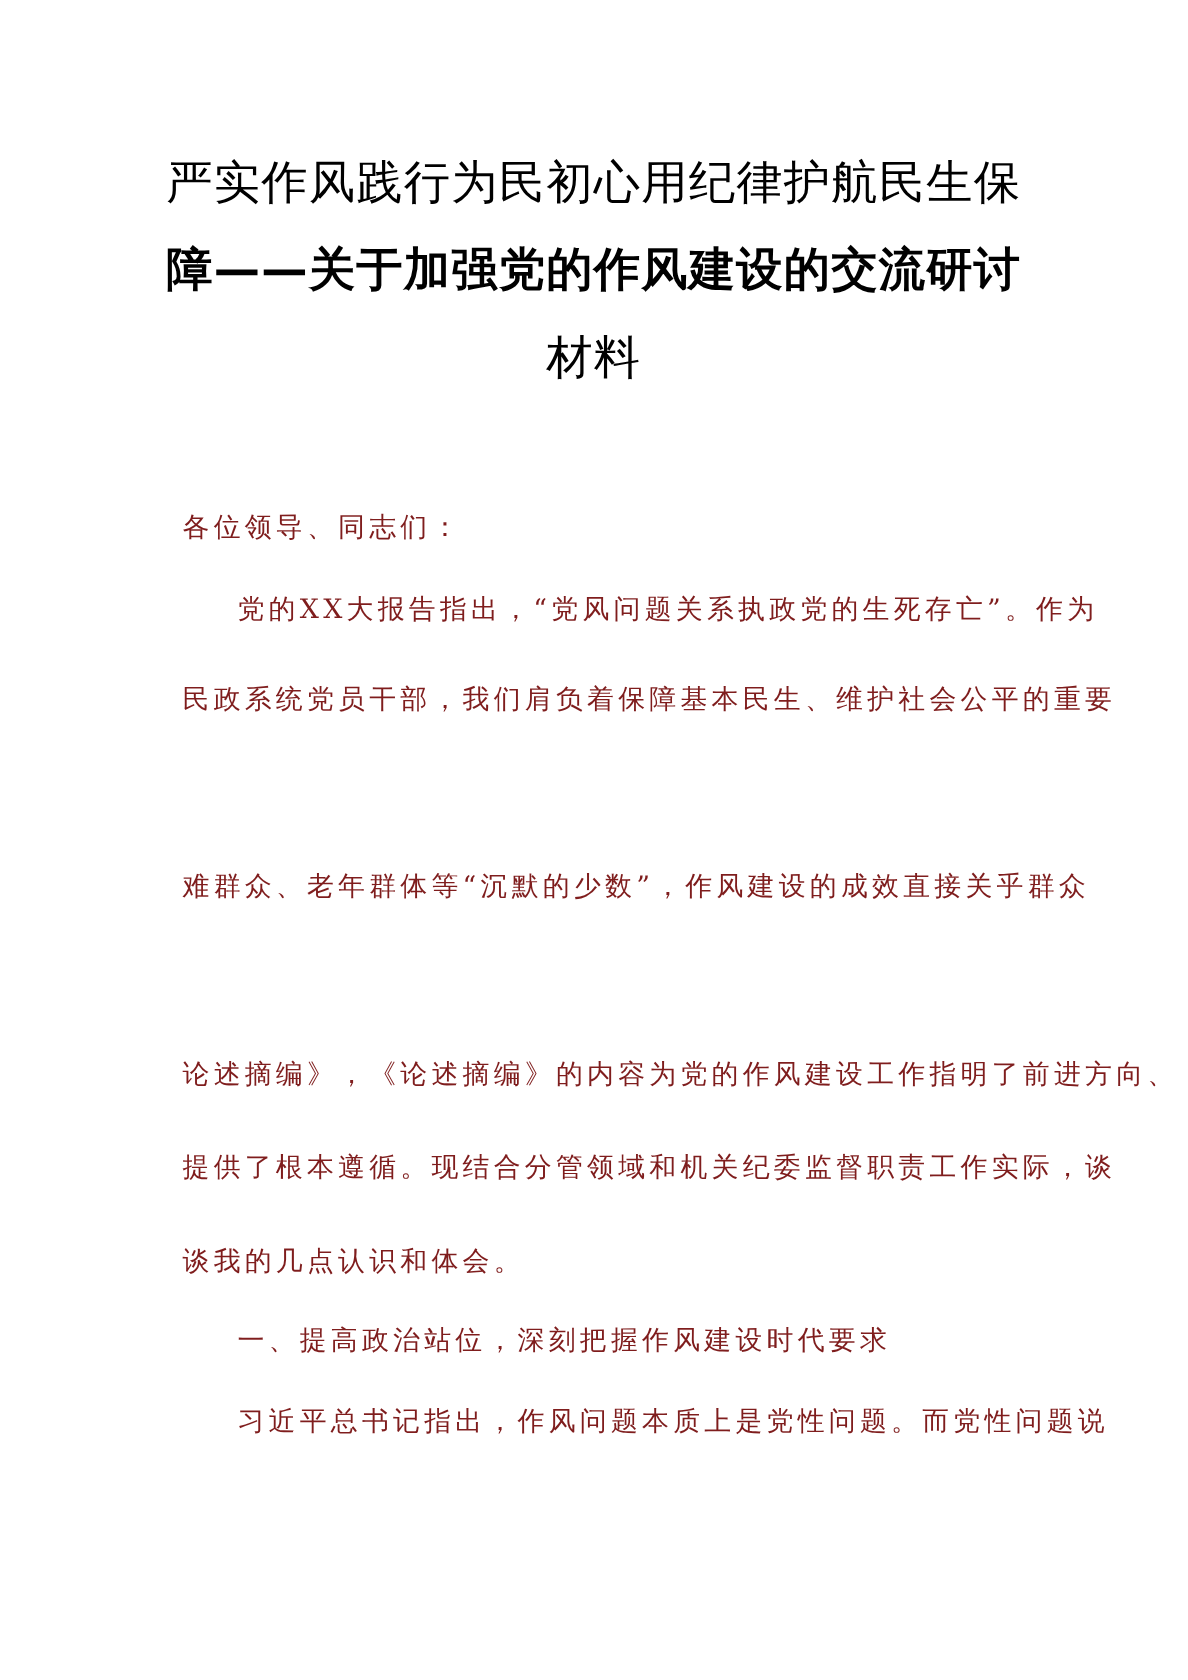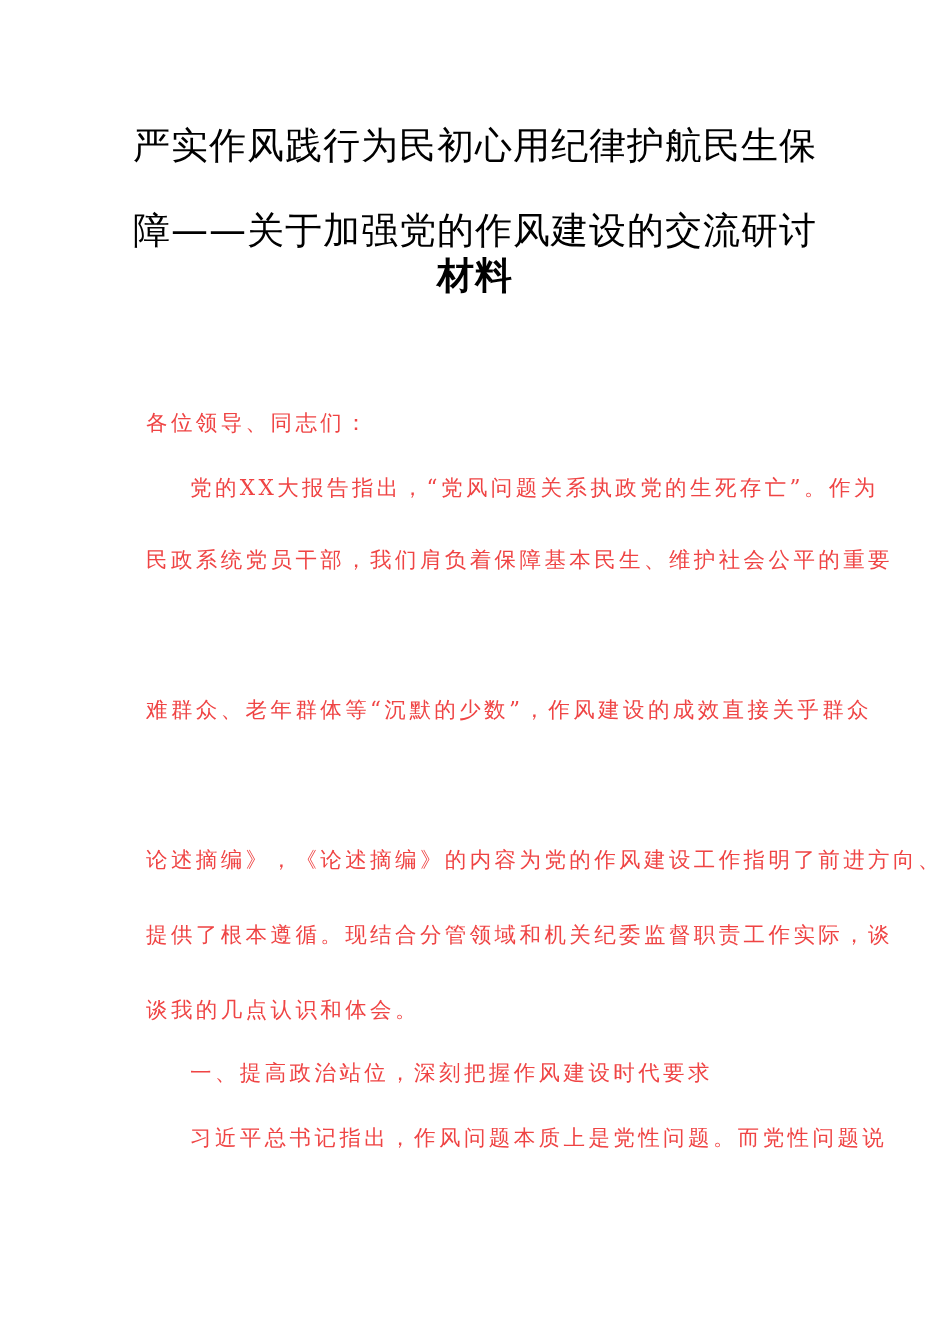--- a/index.html
+++ b/index.html
@@ -34,35 +34,35 @@
       letter-spacing: 1px;
       color: #000000;
       white-space: nowrap;
     }
     .body-line {
       position: absolute;
       left: 146px;
       font-size: 21.5px;
       line-height: 30px;
       letter-spacing: 3.4px;
-      color: #ef4444;
+      color: #7f1d1d;
       white-space: nowrap;
     }
     .indent {
       left: 190px;
     }
   </style>
 </head>
 <body>
 
 <div class="page">
 
   <div class="title-line" style="top:124px;">严实作风践行为民初心用纪律护航民生保</div>
-  <div class="title-line" style="top:209px;">障——关于加强党的作风建设的交流研讨</div>
-  <div class="title-line" style="top:254px;font-weight:bold;">材料</div>
+  <div class="title-line" style="top:194px;font-weight:bold;">障——关于加强党的作风建设的交流研讨</div>
+  <div class="title-line" style="top:264px;">材料</div>
 
   <div class="body-line" style="top:408px;">各位领导、同志们：</div>
 
   <div class="body-line indent" style="top:473px;">党的XX大报告指出，“党风问题关系执政党的生死存亡”。作为</div>
   <div class="body-line" style="top:545px;text-align:right;">民政系统党员干部，我们肩负着保障基本民生、维护社会公平的重要</div>
   <div class="body-line" style="top:695px;">难群众、老年群体等“沉默的少数”，作风建设的成效直接关乎群众</div>
   <div class="body-line" style="top:920px;">提供了根本遵循。现结合分管领域和机关纪委监督职责工作实际，谈</div>
   <div class="body-line" style="top:845px;">论述摘编》，《论述摘编》的内容为党的作风建设工作指明了前进方向、</div>
   <div class="body-line" style="top:995px;">谈我的几点认识和体会。</div>
 

